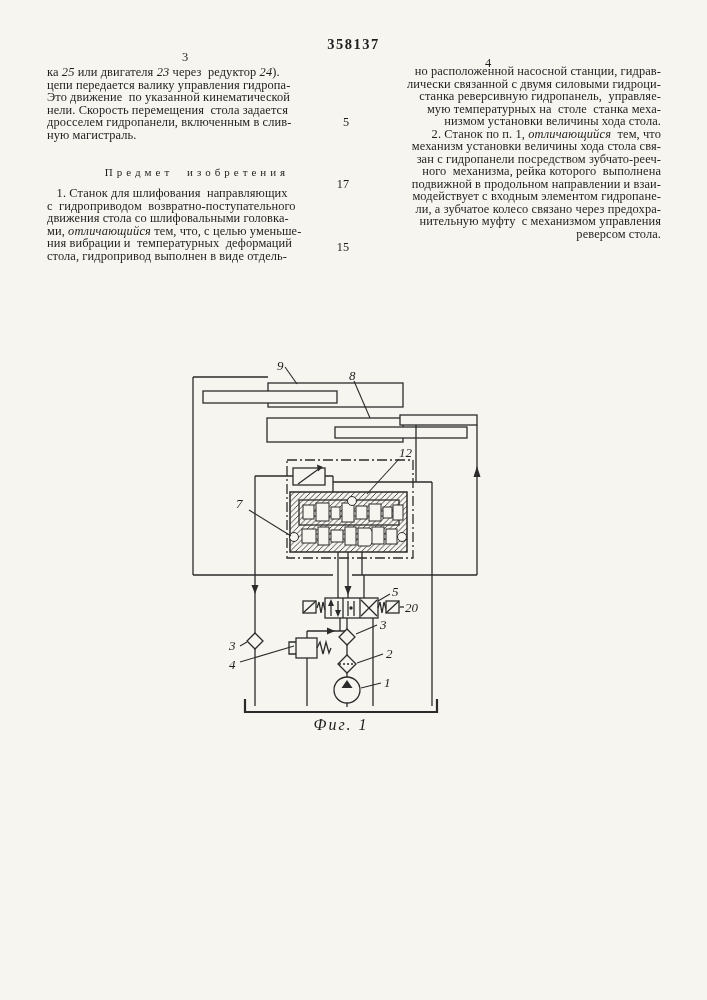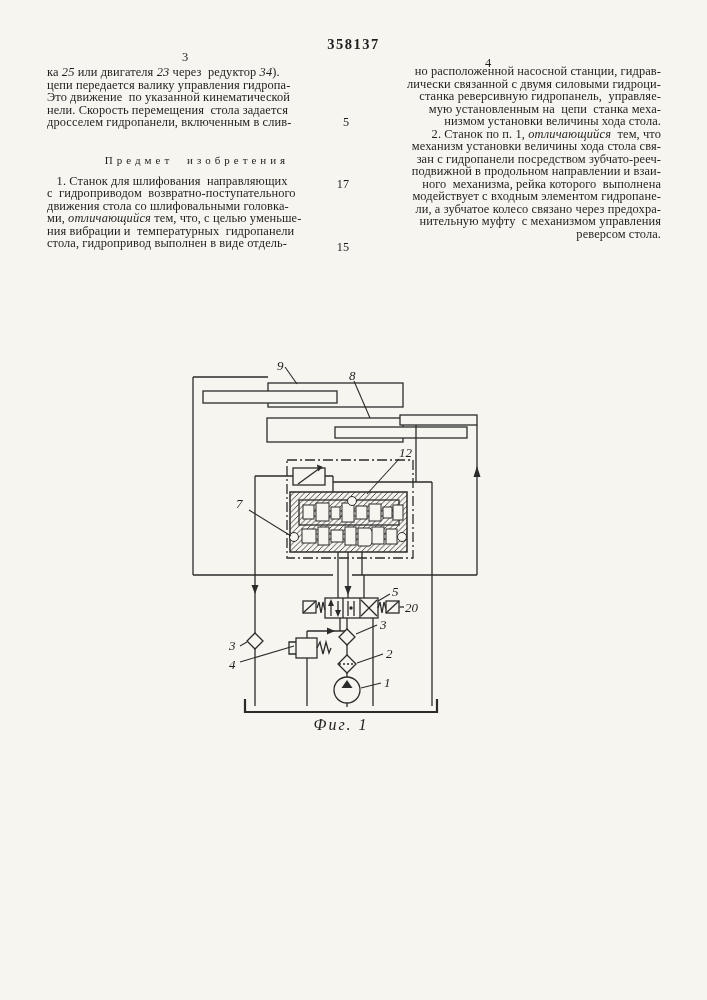--- a/index.html
+++ b/index.html
@@ -34,49 +34,50 @@
   <div class="pat-num">358137</div>
   <div class="col-num cl">3</div>
   <div class="col-num cr">4</div>
 
   <div class="gutter-num g5">5</div>
   <div class="gutter-num g10">17</div>
   <div class="gutter-num g15">15</div>
 
   <div class="column left">
     <div class="para">
-        <div class="tline">ка <i>25</i> или двигателя <i>23</i> через  редуктор <i>34</i>).</div>
+        <div class="tline">ка <i>25</i> или двигателя <i>23</i> через  редуктор <i>24</i>).</div>
         <div class="tline">цепи передается валику управления гидропа-</div>
         <div class="tline">Это движение  по указанной кинематической</div>
         <div class="tline">нели. Скорость перемещения  стола задается</div>
         <div class="tline">дросселем гидропанели, включенным в слив-</div>
+        <div class="tline">ную магистраль.</div>
       </div>
     <div class="heading">Предмет изобретения</div>
     <div class="para">
         <div class="tline">   1. Станок для шлифования  направляющих</div>
         <div class="tline">с  гидроприводом  возвратно-поступательного</div>
         <div class="tline">движения стола со шлифовальными головка-</div>
         <div class="tline">ми, <i>отличающийся</i> тем, что, с целью уменьше-</div>
-        <div class="tline">ния вибрации и  температурных  гидропанели</div>
+        <div class="tline">ния вибрации и  температурных  деформаций</div>
         <div class="tline">стола, гидропривод выполнен в виде отдель-</div>
       </div>
   </div>
 
   <div class="column right">
     <div class="para">
         <div class="tline">но расположенной насосной станции, гидрав-</div>
         <div class="tline">лически связанной с двумя силовыми гидроци-</div>
         <div class="tline">станка реверсивную гидропанель,  управляе-</div>
-        <div class="tline">мую установленным на  цепи  станка меха-</div>
+        <div class="tline">мую температурных на  столе  станка меха-</div>
         <div class="tline">низмом установки величины хода стола.</div>
         <div class="tline">   2. Станок по п. 1, <i>отличающийся</i>  тем, что</div>
         <div class="tline">механизм установки величины хода стола свя-</div>
         <div class="tline">зан с гидропанели посредством зубчато-рееч-</div>
+        <div class="tline">ного  механизма, рейка которого  выполнена</div>
         <div class="tline">подвижной в продольном направлении и взаи-</div>
-        <div class="tline">ного  механизма, рейка которого  выполнена</div>
         <div class="tline">модействует с входным элементом гидропане-</div>
         <div class="tline">ли, а зубчатое колесо связано через предохра-</div>
         <div class="tline">нительную муфту  с механизмом управления</div>
         <div class="tline">реверсом стола.</div>
       </div>
   </div>
 
   <svg width="707" height="1000" viewBox="0 0 707 1000" style="position:absolute;left:0;top:0;">
     <defs>
       <pattern id="hatch" patternUnits="userSpaceOnUse" width="5.5" height="5.5">

